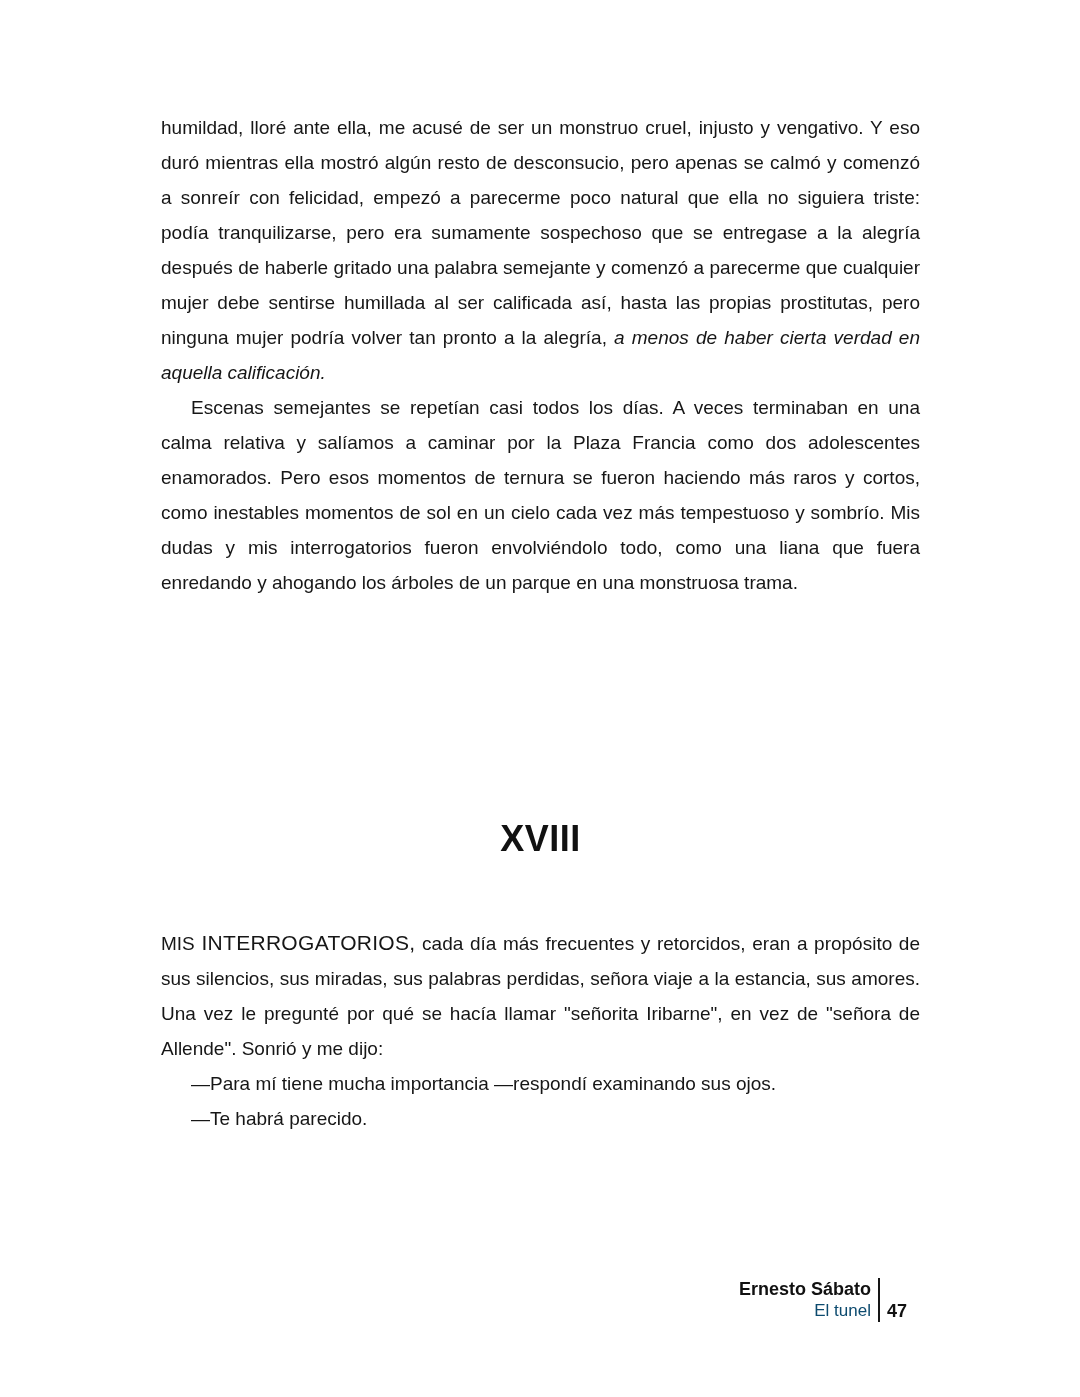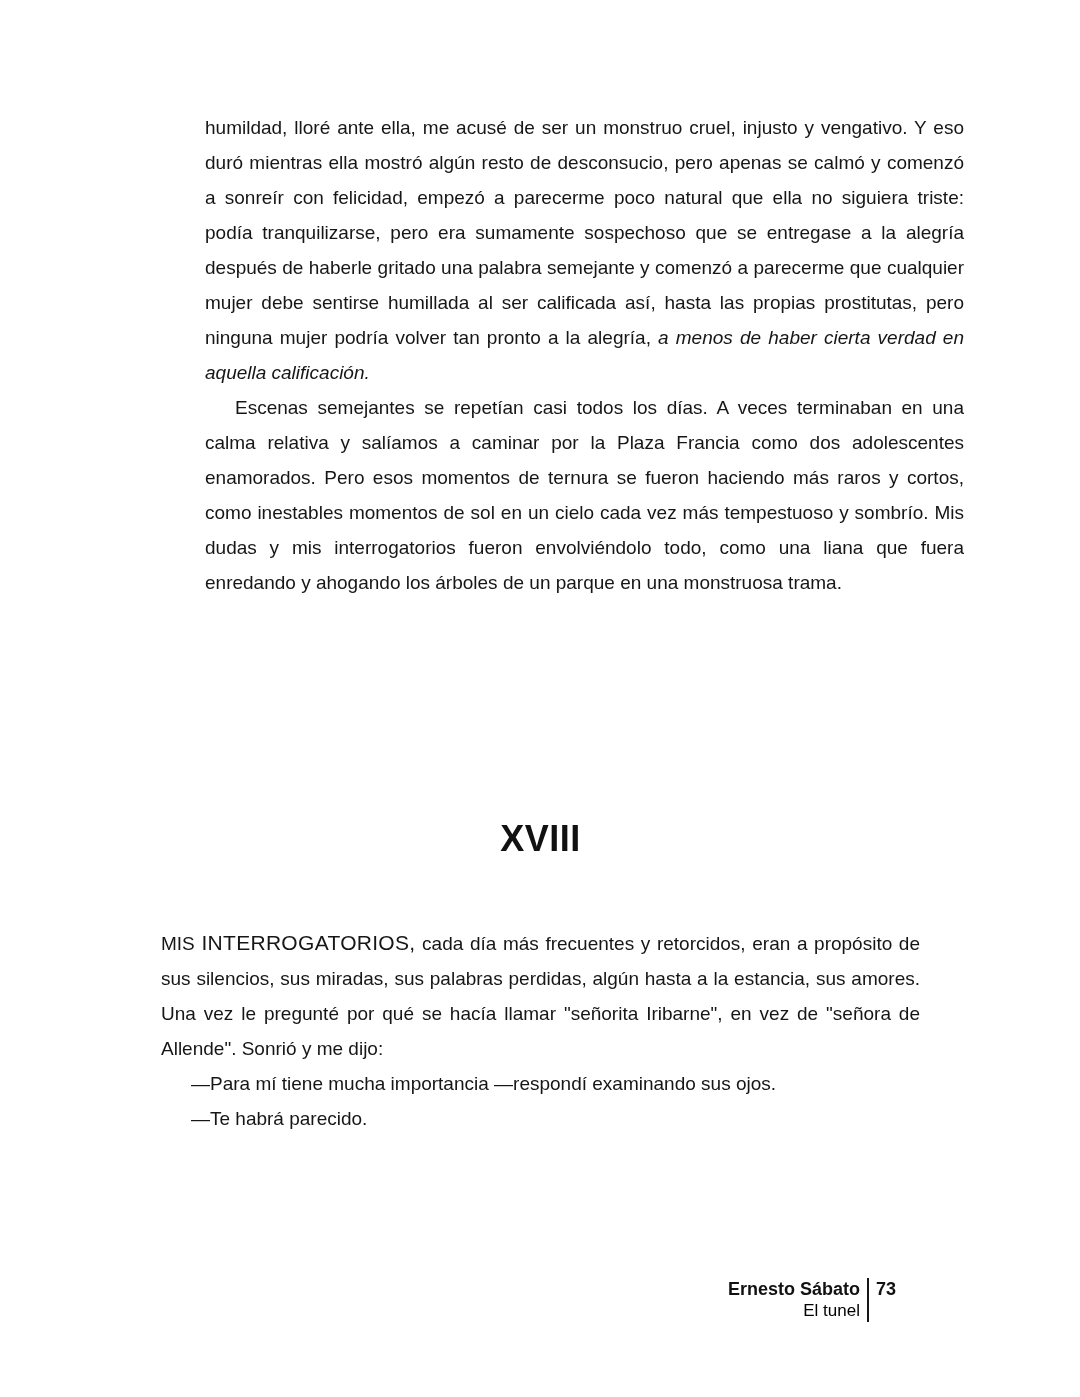--- a/index.html
+++ b/index.html
@@ -15,21 +15,20 @@
     width: 1080px;
     height: 1397px;
     background: #ffffff;
     overflow: hidden;
   }
   .block-a {
     position: absolute;
     left: 161px;
     top: 110px;
     width: 759px;
-    margin-left: 44px;
   }
   .block-b {
     position: absolute;
     left: 161px;
     top: 925px;
     width: 759px;
   }
   p.body {
     font-size: 19px;
     line-height: 35px;
@@ -46,35 +45,35 @@
     width: 759px;
     text-align: center;
     font-size: 36px;
     font-weight: bold;
     letter-spacing: 0.5px;
     color: #111111;
   }
   .footer {
     position: absolute;
     top: 1278px;
-    right: 184px;
+    right: 173px;
     display: flex;
-    align-items: flex-start;
+    align-items: flex-end;
   }
   .footer-left { text-align: right; }
   .footer-author {
     font-weight: bold;
     font-size: 18px;
     line-height: 22px;
     color: #111111;
   }
   .footer-title {
     font-size: 17px;
     line-height: 22px;
-    color: #000000;
+    color: #0c4a6e;
   }
   .footer-bar {
     width: 2px;
     height: 44px;
     background: #161616;
     margin: 0 7px;
   }
   .footer-page {
     font-weight: bold;
     font-size: 18px;
@@ -88,27 +87,27 @@
 <div class="page">
 
   <div class="block-a">
     <p class="body"><span>humildad, lloré ante ella, me acusé de ser un monstruo cruel, injusto y vengativo. Y eso duró mientras ella mostró algún resto de desconsucio, pero apenas se calmó y comenzó a sonreír con felicidad, empezó a parecerme poco natural que ella no siguiera triste: podía tranquilizarse, pero era sumamente sospechoso que se entregase a la alegría después de haberle gritado una palabra semejante y comenzó a parecerme que cualquier mujer debe sentirse humillada al ser calificada así, hasta las propias prostitutas, pero ninguna mujer podría volver tan pronto a la alegría, </span><span class="italic">a menos de haber cierta verdad en aquella calificación.</span></p>
     <p class="body indent">Escenas semejantes se repetían casi todos los días. A veces terminaban en una calma relativa y salíamos a caminar por la Plaza Francia como dos adolescentes enamorados. Pero esos momentos de ternura se fueron haciendo más raros y cortos, como inestables momentos de sol en un cielo cada vez más tempestuoso y sombrío. Mis dudas y mis interrogatorios fueron envolviéndolo todo, como una liana que fuera enredando y ahogando los árboles de un parque en una monstruosa trama.</p>
   </div>
 
   <h2 class="chapter">XVIII</h2>
 
   <div class="block-b">
-    <p class="body"><span>MIS </span><span class="smallcaps">INTERROGATORIOS,</span><span> cada día más frecuentes y retorcidos, eran a propósito de sus silencios, sus miradas, sus palabras perdidas, algún hasta a la estancia, sus amores. Una vez le pregunté por qué se hacía llamar "señorita Iribarne", en vez de "señora de Allende". Sonrió y me dijo:</span></p>
+    <p class="body"><span>MIS </span><span class="smallcaps">INTERROGATORIOS,</span><span> cada día más frecuentes y retorcidos, eran a propósito de sus silencios, sus miradas, sus palabras perdidas, señora viaje a la estancia, sus amores. Una vez le pregunté por qué se hacía llamar "señorita Iribarne", en vez de "señora de Allende". Sonrió y me dijo:</span></p>
     <p class="body indent">—Para mí tiene mucha importancia —respondí examinando sus ojos.</p>
     <p class="body indent">—Te habrá parecido.</p>
   </div>
 
   <div class="footer">
     <div class="footer-left">
       <div class="footer-author">Ernesto Sábato</div>
       <div class="footer-title">El tunel</div>
     </div>
     <div class="footer-bar"></div>
-    <div class="footer-page">73</div>
+    <div class="footer-page">47</div>
   </div>
 
 </div>
 
 </body></html>

